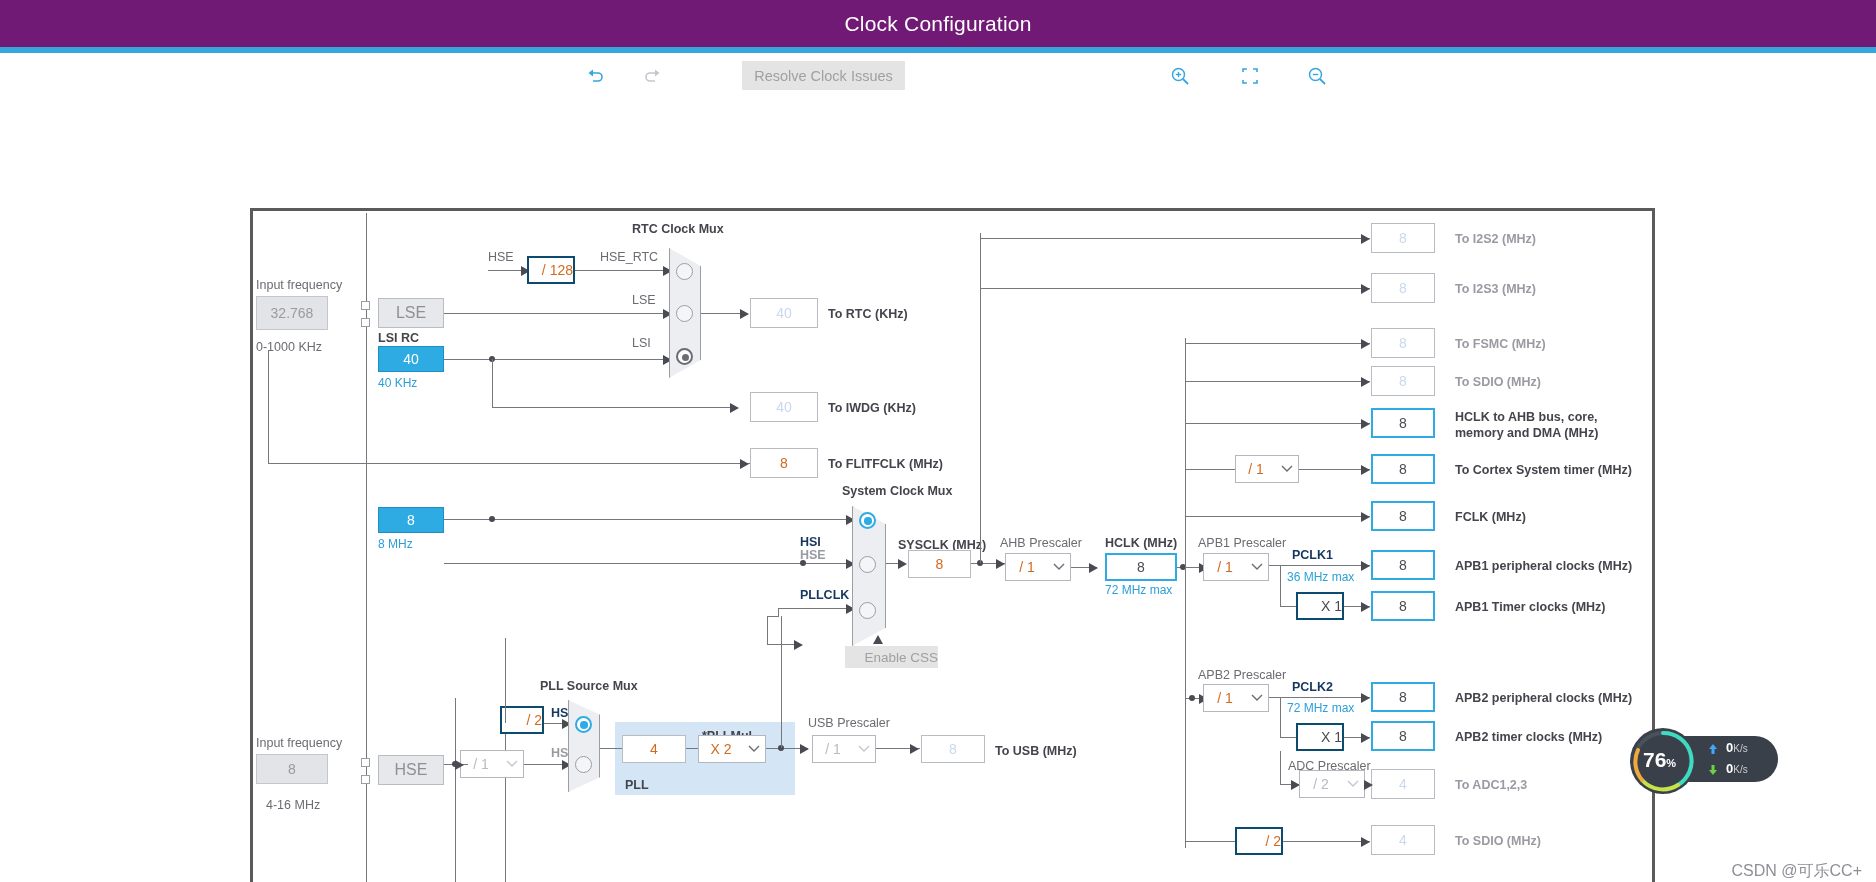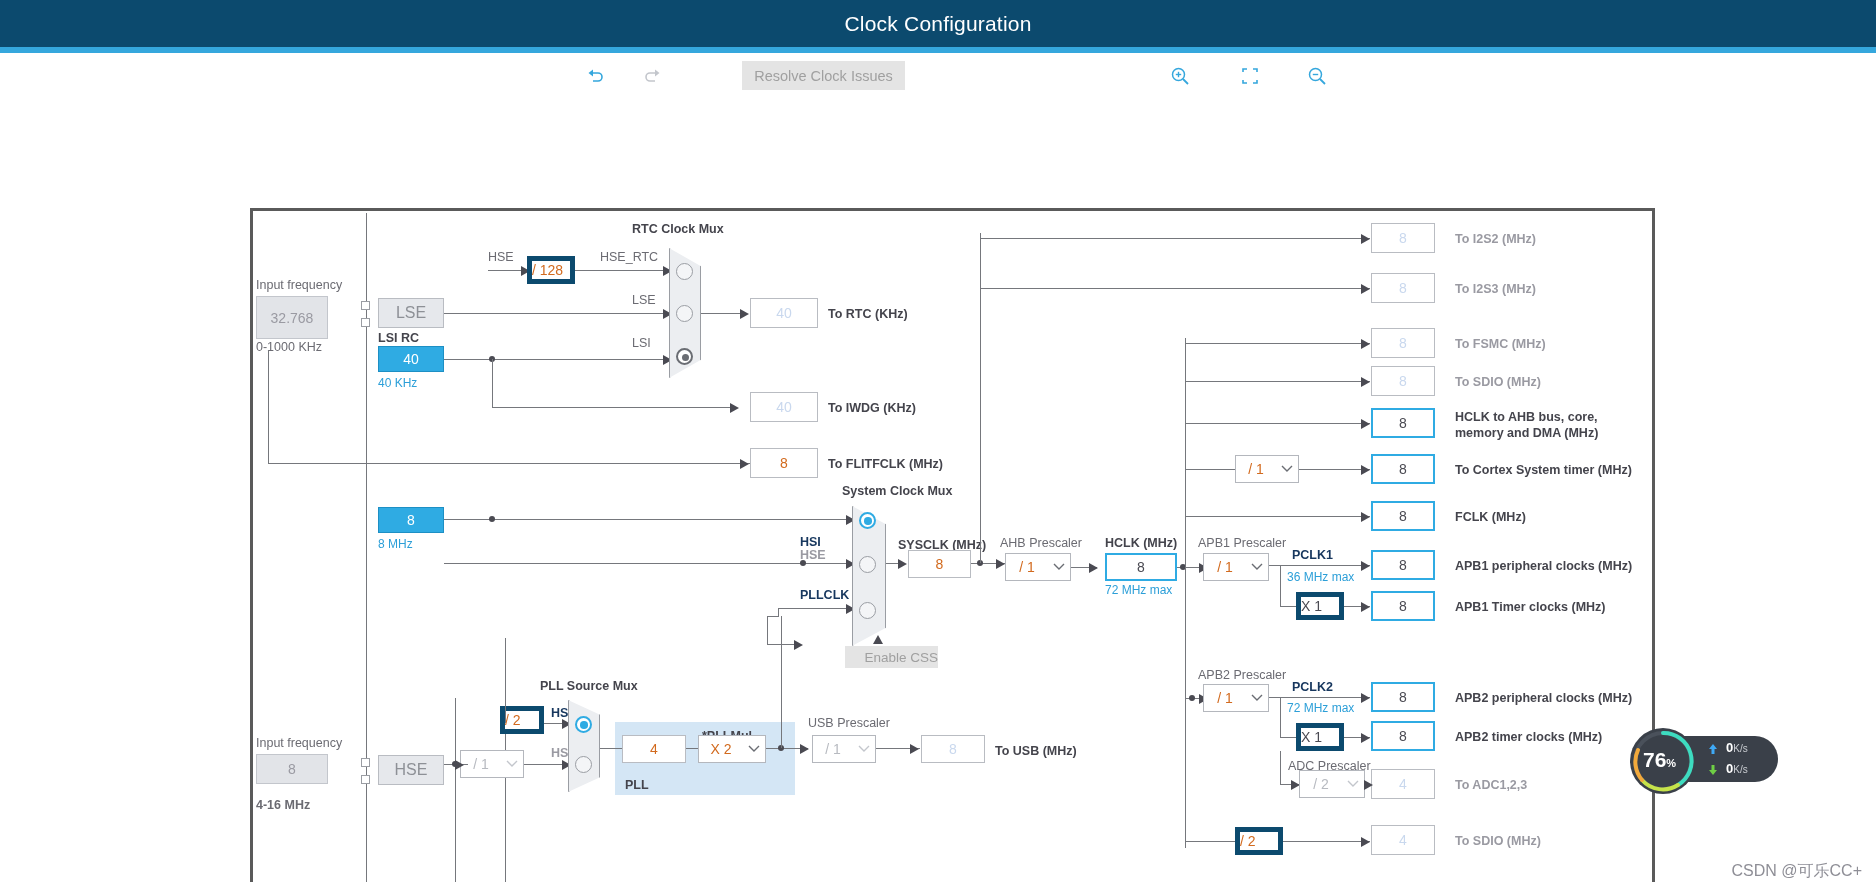--- a/index.html
+++ b/index.html
@@ -5,21 +5,21 @@
   * { box-sizing: border-box; margin:0; padding:0; }
   html,body { width:1876px; height:882px; overflow:hidden; background:#fff;
     font-family:"Liberation Sans", sans-serif; }
 
   
   .tabbar { display:flex; height:47px; width:1876px; background:#0e2050; }
   .tab { flex:1; display:flex; align-items:center; justify-content:center;
          color:#ffffff; font-size:21px; letter-spacing:.2px;
          border-right:1px solid #35a7dd; }
   .tab:last-child { border-right:none; }
-  .tab.active { background:#0c4a6e; }
+  .tab.active { background:#701a75; }
   .tabbar-underline { height:6px; background:#35a7dd; width:1876px; }
 
   
   .toolbar { height:45px; position:relative; }
   .tb-item { position:absolute; top:0; height:45px; display:flex;
              align-items:center; justify-content:center; }
   .tb-icon { width:30px; height:30px; display:flex; align-items:center;
              justify-content:center; }
   .tb-icon svg { display:block; }
   .resolve-btn { position:absolute; left:742px; top:8px; width:163px; height:29px;
@@ -54,22 +54,22 @@
   
   .srcbox { position:absolute; background:#e6e8ec; border:1px solid #b9bcc2;
             display:flex; align-items:center; justify-content:center;
             font-size:16px; color:#8d9096; }
   
   .oscbox { position:absolute; background:#2fabe3; border:1px solid #1d8fc4;
             display:flex; align-items:center; justify-content:center;
             font-size:14px; color:#ffffff; }
 
   
-  .divbox { position:absolute; border:5px solid #0c4a6e; background:#fff;
-            display:flex; align-items:center; justify-content:flex-start;
+  .divbox { position:absolute; border:2px solid #0c4a6e; background:#fff;
+            display:flex; align-items:center; justify-content:flex-end;
             font-size:14px; color:#4a4a52; }
   .divbox .num { color:#d26a1e; }
 
   
   .selbox { position:absolute; border:1px solid #b4b7bd; background:#fff;
             display:flex; align-items:center; font-size:14px; color:#4a4a52; }
   .selbox .txt { flex:1; text-align:center; color:#d26a1e; }
   .selbox.dim .txt { color:#b7bac0; }
   .selbox .chev { width:22px; display:flex; align-items:center;
                   justify-content:center; }
@@ -192,38 +192,38 @@
 </div>
 
 <div class="canvas">
   <div class="frame"></div>
 
   <div class="w wv" style="left:366px;top:115px;height:695px;"></div>
   <div class="w wv" style="left:455px;top:600px;height:210px;"></div>
   <div class="w wv" style="left:505px;top:540px;height:270px;"></div>
 
   <div class="lbl" style="left:256px;top:180px;">Input frequency</div>
-  <div class="vbox grey" style="left:256px;top:198px;width:72px;height:43px;">32.768</div>
+  <div class="vbox grey" style="left:256px;top:198px;width:72px;height:34px;">32.768</div>
   <div class="lbl" style="left:256px;top:242px;">0-1000 KHz</div>
 
   <div class="pin" style="left:361px;top:203px;"></div>
   <div class="pin" style="left:361px;top:220px;"></div>
   <div class="srcbox" style="left:378px;top:200px;width:66px;height:30px;">LSE</div>
 
   <div class="lbl-b" style="left:378px;top:233px;">LSI RC</div>
   <div class="oscbox" style="left:378px;top:248px;width:66px;height:26px;">40</div>
   <div class="lbl-blue" style="left:378px;top:278px;">40 KHz</div>
 
   <div class="lbl-b" style="left:378px;top:410px;">HSI RC</div>
   <div class="oscbox" style="left:378px;top:409px;width:66px;height:26px;">8</div>
   <div class="lbl-blue" style="left:378px;top:439px;">8 MHz</div>
 
   <div class="lbl" style="left:256px;top:638px;">Input frequency</div>
   <div class="vbox grey" style="left:256px;top:656px;width:72px;height:30px;">8</div>
-  <div class="lbl" style="left:256px;top:700px;font-weight:bold;">4-16 MHz</div>
+  <div class="lbl" style="left:266px;top:700px;">4-16 MHz</div>
 
   <div class="pin" style="left:361px;top:660px;"></div>
   <div class="pin" style="left:361px;top:677px;"></div>
   <div class="srcbox" style="left:378px;top:657px;width:66px;height:30px;">HSE</div>
 
   <div class="lbl-b" style="left:632px;top:124px;">RTC Clock Mux</div>
 
   <div class="lbl" style="left:488px;top:152px;">HSE</div>
   <div class="w wh" style="left:488px;top:172px;width:38px;"></div>
   <div class="arr" style="left:521px;top:168px;"></div>

